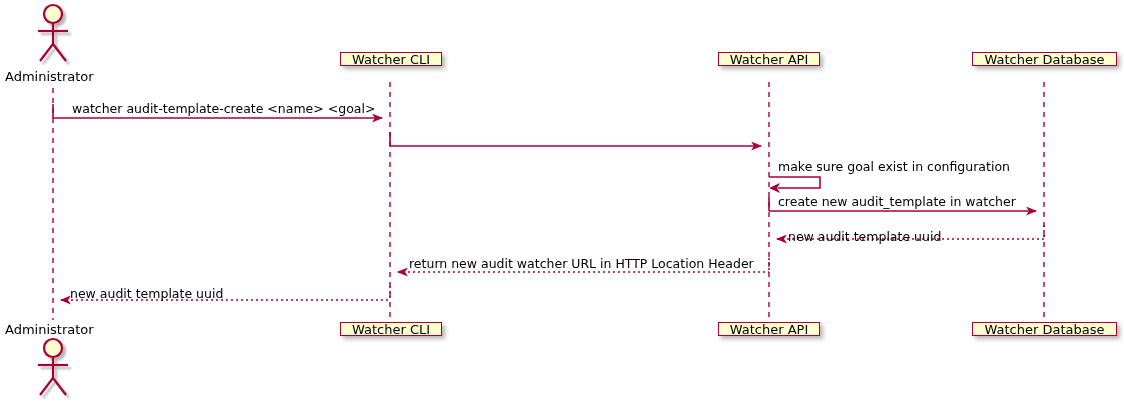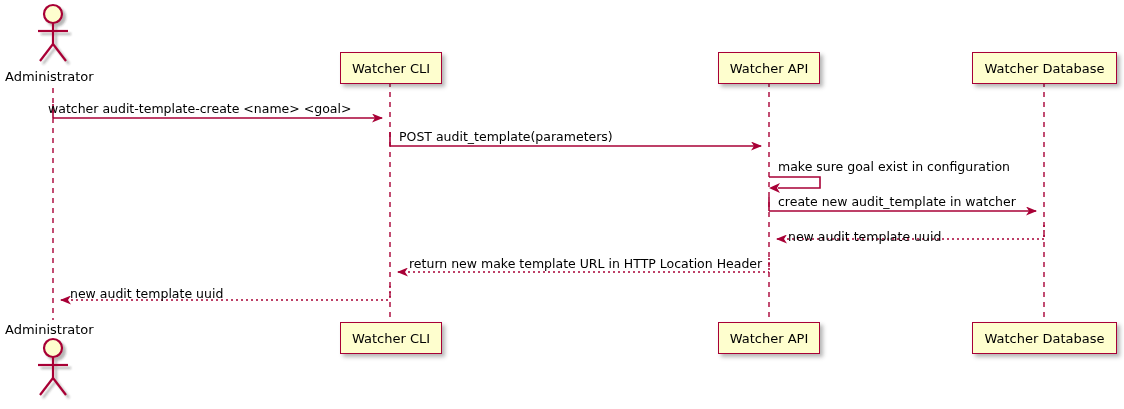--- a/index.html
+++ b/index.html
@@ -30,21 +30,21 @@
   
   .participant-box {
     position: absolute;
     box-sizing: border-box;
     background: #FEFECE;
     border: 1.5px solid #A80036;
     box-shadow: 3px 3px 4px rgba(40,40,40,0.34);
     display: flex;
     align-items: center;
     justify-content: center;
-    height: 32px;
+    height: 14px;
     font-size: 13px;
     color: #000000;
     white-space: nowrap;
     line-height: 1;
   }
 
   
   .actor-label {
     position: absolute;
     font-size: 13px;
@@ -148,27 +148,26 @@
   <div class="participant-box" style="left:718px; top:52px; width:102px;">Watcher API</div>
 
   <div class="participant-box" style="left:972px; top:52px; width:145px;">Watcher Database</div>
 
   <div class="participant-box" style="left:340px; top:322px; width:102px;">Watcher CLI</div>
 
   <div class="participant-box" style="left:718px; top:322px; width:102px;">Watcher API</div>
 
   <div class="participant-box" style="left:972px; top:322px; width:145px;">Watcher Database</div>
 
-  <div class="msg-label" style="left:48px; top:103px;">watcher audit-template-create &lt;name&gt; &lt;goal&gt;</div>
+  <div class="msg-label" style="left:72px; top:103px;">watcher audit-template-create &lt;name&gt; &lt;goal&gt;</div>
 
-  <div class="msg-label" style="left:399px; top:131px;">POST audit_template(parameters)</div>
 
   <div class="msg-label" style="left:778px; top:161px;text-align:right;">make sure goal exist in configuration</div>
 
   <div class="msg-label" style="left:778px; top:196px;">create new audit_template in watcher</div>
 
   <div class="msg-label" style="left:788px; top:231px;">new audit template uuid</div>
 
-  <div class="msg-label" style="left:409px; top:258px;">return new make template URL in HTTP Location Header</div>
+  <div class="msg-label" style="left:409px; top:258px;">return new audit watcher URL in HTTP Location Header</div>
 
   <div class="msg-label" style="left:70px; top:288px;">new audit template uuid</div>
 
 </div>
 
 </body></html>

